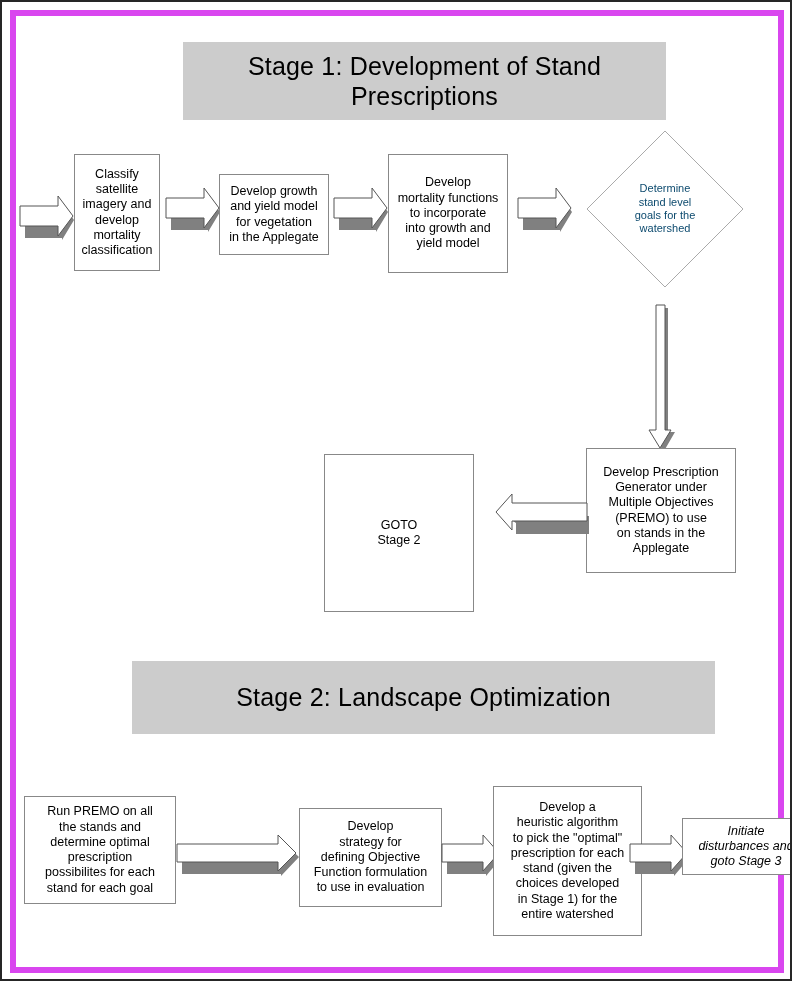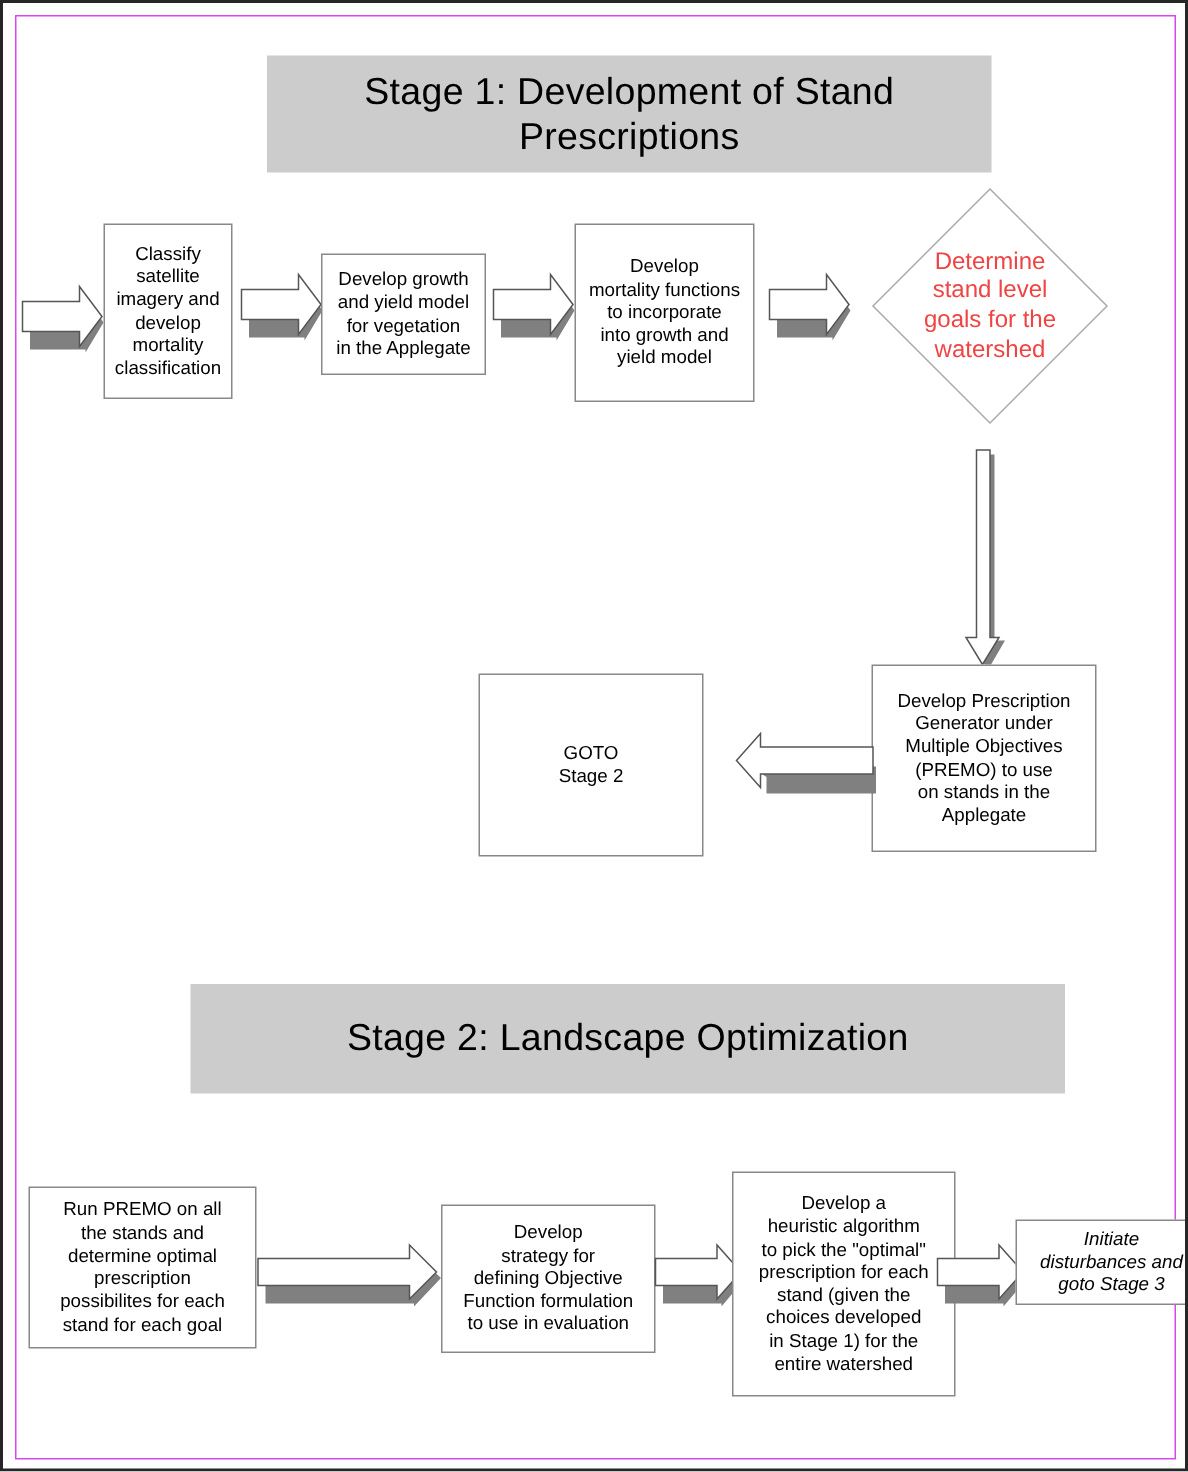--- a/index.html
+++ b/index.html
@@ -18,21 +18,21 @@
     box-sizing: border-box;
     border: 2px solid #262626;
     overflow: hidden;
   }
   #inner-frame {
     position: absolute;
     left: 8px;
     top: 8px;
     width: 774px;
     height: 963px;
-    border: 1px solid #d946ef;
+    border: 6px solid #d946ef;
     box-sizing: border-box;
     background: #ffffff;
   }
   .stage-header {
     position: absolute;
     background: #cccccc;
     display: flex;
     align-items: center;
     justify-content: center;
     text-align: center;
@@ -67,23 +67,23 @@
   .diamond-label {
     position: absolute;
     left: 0;
     top: 0;
     width: 100%;
     height: 100%;
     display: flex;
     align-items: center;
     justify-content: center;
     text-align: center;
-    font-size: 16px;
+    font-size: 11px;
     line-height: 1.22;
-    color: #ef4444;
+    color: #0c4a6e;
     white-space: pre-line;
   }
   .arrow {
     position: absolute;
   }
   .arrow svg { display: block; }
 </style>
 </head>
 <body>
 
@@ -162,21 +162,21 @@
 on stands in the
 Applegate</div>
 
     <div class="arrow" style="left:478px; top:476px; width:98px; height:44px;">
       <svg width="98" height="44" viewBox="0 0 98 44">
         <polygon points="22,31 22,42 95,42 95,24 22,24 22,13 8,22" fill="#808080" stroke="none"></polygon>
         <polygon points="18,11 18,2 2,20 18,38 18,29 93,29 93,11" fill="#ffffff" stroke="#555555" stroke-width="1"></polygon>
       </svg>
     </div>
 
-    <div class="node-box" style="left:308px; top:438px; width:150px; height:122px;">GOTO
+    <div class="node-box" style="left:308px; top:438px; width:150px; height:158px;">GOTO
 Stage 2</div>
 
     <div class="stage-header" style="left:116px; top:645px; width:583px; height:73px;">Stage 2:  Landscape Optimization</div>
 
     <div class="node-box" style="left:8px; top:780px; width:152px; height:108px;">Run PREMO on all
 the stands and
 determine optimal
 prescription
 possibilites for each
 stand for each goal</div>

